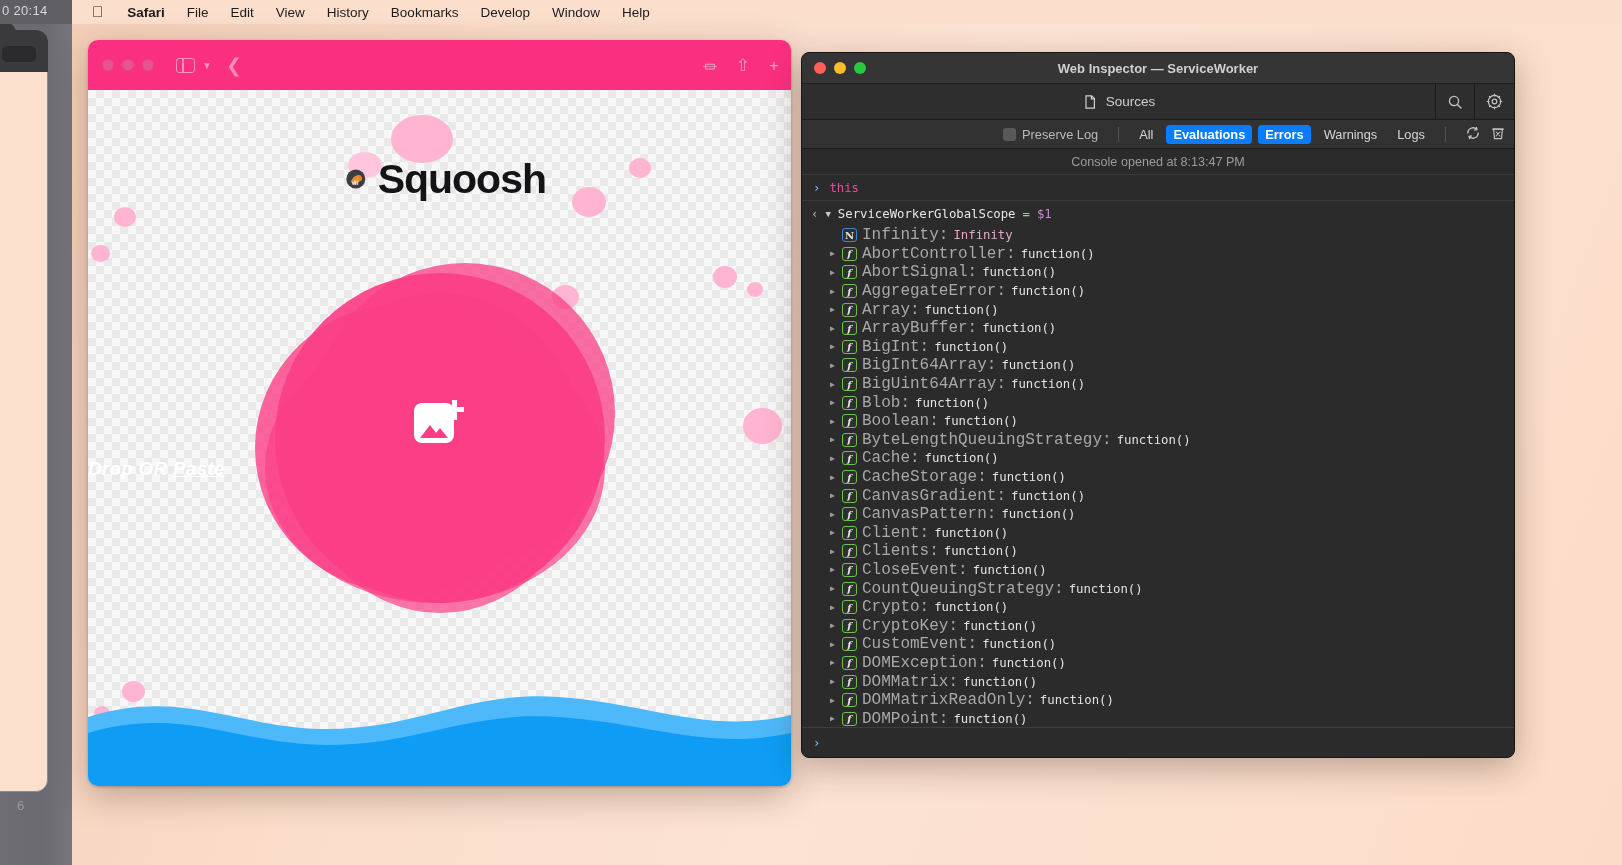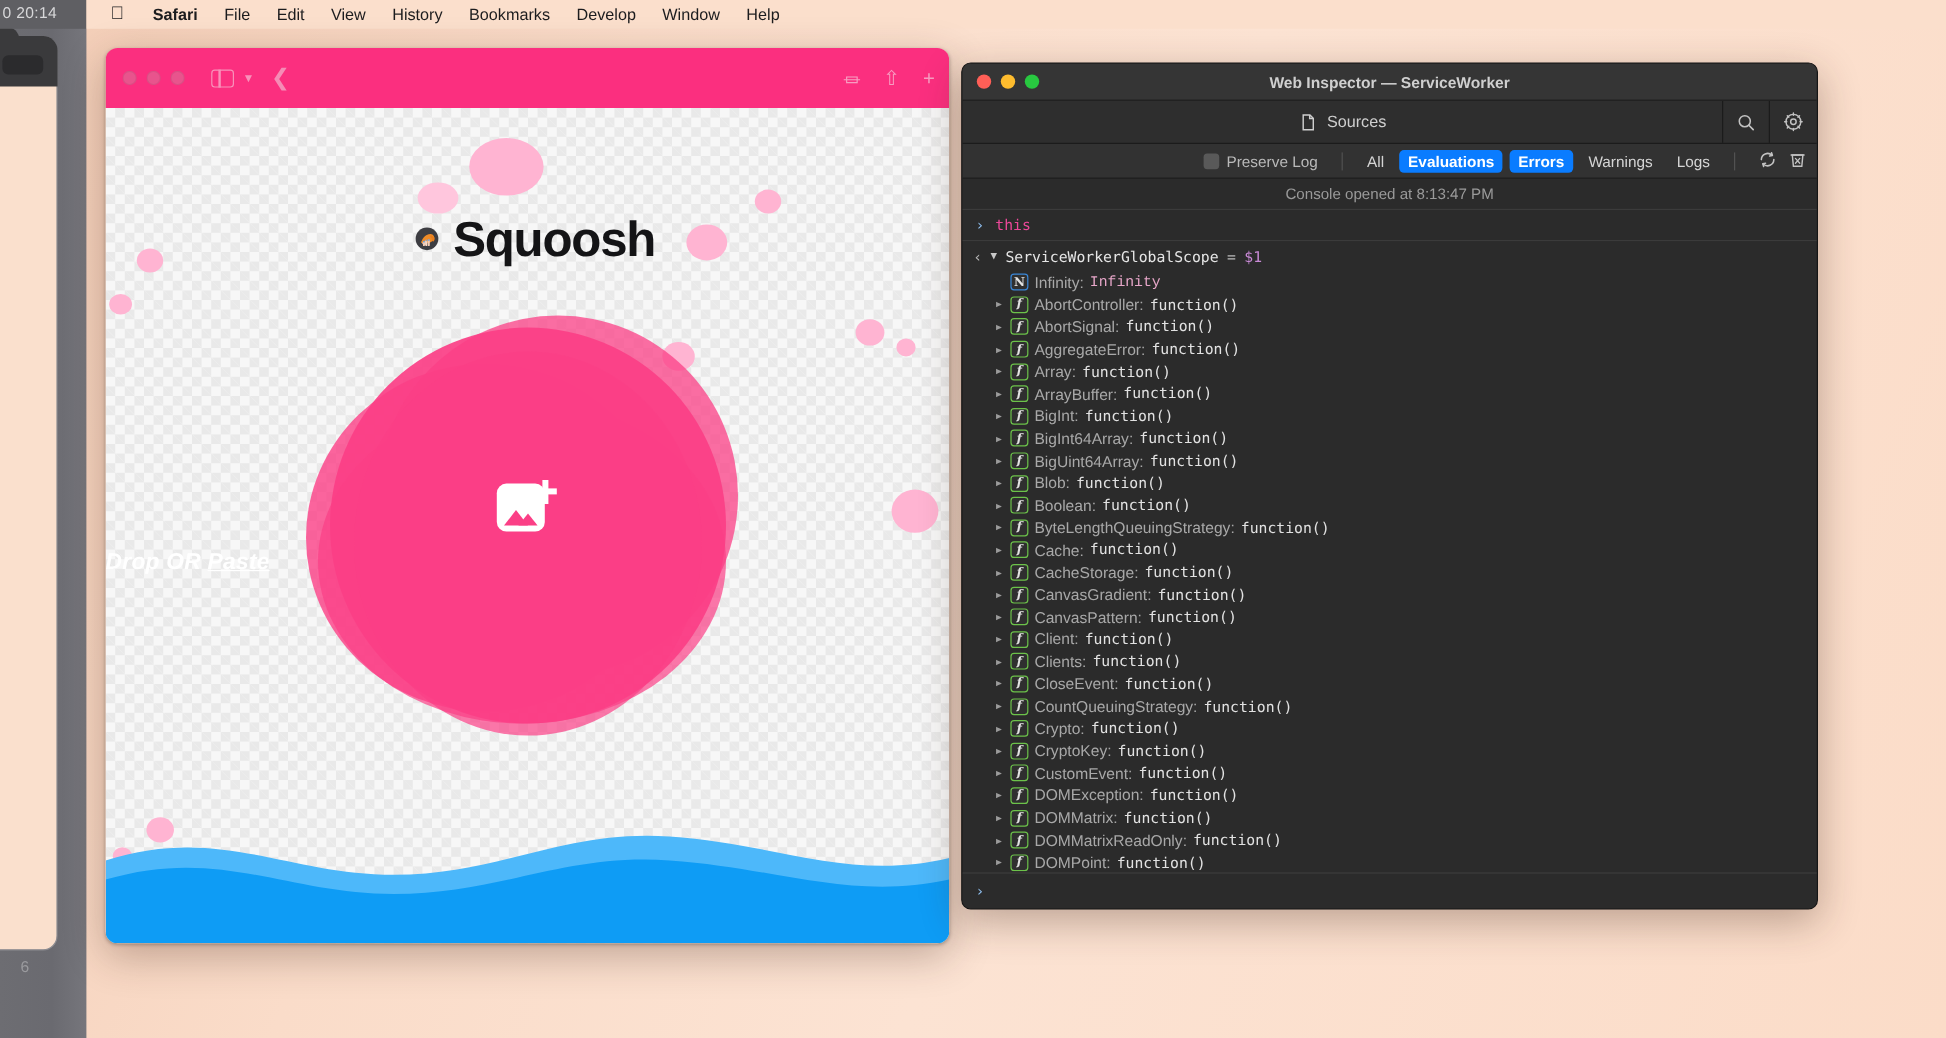--- a/index.html
+++ b/index.html
@@ -244,23 +244,23 @@
     width: 9px; color: #9b9b9b; font-size: 8px; flex: none; text-align: center;
   }
   .badge {
     width: 15px; height: 14px; flex: none; border-radius: 3px;
     display: flex; align-items: center; justify-content: center;
     font-size: 10px; font-weight: bold; font-style: italic;
     font-family: "DejaVu Serif", serif;
   }
   .badge.f { border: 1.5px solid #6cc24a; color: #e3e3e3; background: #2f2f2f; }
   .badge.n { border: 1.5px solid #3a87d8; color: #e3e3e3; background: #2f2f2f; font-style: normal; }
-  .pname { color: #a8a8a8; font-family: Liberation Sans, sans-serif; font-size: 13px; }
+  .pname { color: #a8a8a8; font-family: Liberation Mono, monospace; font-size: 16px; }
   .pval { color: #e2e2e2; }
-  .pval.num { color: #e6a6c8; font-family: Liberation Mono, monospace; }
+  .pval.num { color: #e6a6c8; }
   #wi-prompt {
     position: absolute; left: 0; right: 0; bottom: 0; height: 30px;
     background: #2b2b2b; border-top: 1px solid #3d3d3d;
     display: flex; align-items: center; padding-left: 11px;
   }
   #wi-prompt .arrow { color: #8fbfef; font-family: "DejaVu Sans Mono", monospace; font-size: 12.3px;}
 </style>
 </head>
 <body>
 
@@ -315,21 +315,21 @@
       <div class="blob" style="left:26px;top:117px;width:22px;height:20px;"></div>
       <div class="blob" style="left:484px;top:97px;width:34px;height:30px;"></div>
       <div class="blob" style="left:3px;top:155px;width:19px;height:17px;"></div>
       <div class="blob" style="left:625px;top:176px;width:24px;height:22px;"></div>
       <div class="blob" style="left:659px;top:192px;width:16px;height:15px;"></div>
       <div class="blob" style="left:464px;top:195px;width:27px;height:24px;"></div>
       <div class="blob" style="left:655px;top:318px;width:39px;height:36px;"></div>
       <div class="blob" style="left:34px;top:591px;width:23px;height:21px;"></div>
       <div class="blob" style="left:6px;top:616px;width:16px;height:15px;"></div>
 
-      <div style="position:absolute;left:258px;top:58px;width:200px;height:62px;display:flex;align-items:center;gap:12px;margin-top:20px;">
+      <div style="position:absolute;left:258px;top:58px;width:200px;height:62px;display:flex;align-items:center;gap:12px;">
         <svg width="58" height="58" viewBox="0 0 58 58">
           <circle cx="29" cy="29" r="28" fill="#3d3d42"></circle>
           <path d="M14 38 q6 -16 19 -20 q9 -3 13 4 q3 7 -4 13 q-12 10 -28 3z" fill="#ef8b27"></path>
           <path d="M17 40 q3 -5 9 -7 l0 12 q-6 0 -9 -5z" fill="#f7d9c8"></path>
           <rect x="19" y="35" width="5" height="12" rx="2.2" fill="#f2cbb6"></rect>
           <rect x="25" y="32" width="5" height="15" rx="2.2" fill="#f7d9c8"></rect>
           <rect x="31" y="31" width="5" height="16" rx="2.2" fill="#f2cbb6"></rect>
           <rect x="19" y="34" width="5" height="4" rx="1.6" fill="#6f9fd8"></rect>
           <rect x="25" y="31" width="5" height="4" rx="1.6" fill="#9aa0a8"></rect>
           <rect x="31" y="30" width="5" height="4" rx="1.6" fill="#6f9fd8"></rect>

